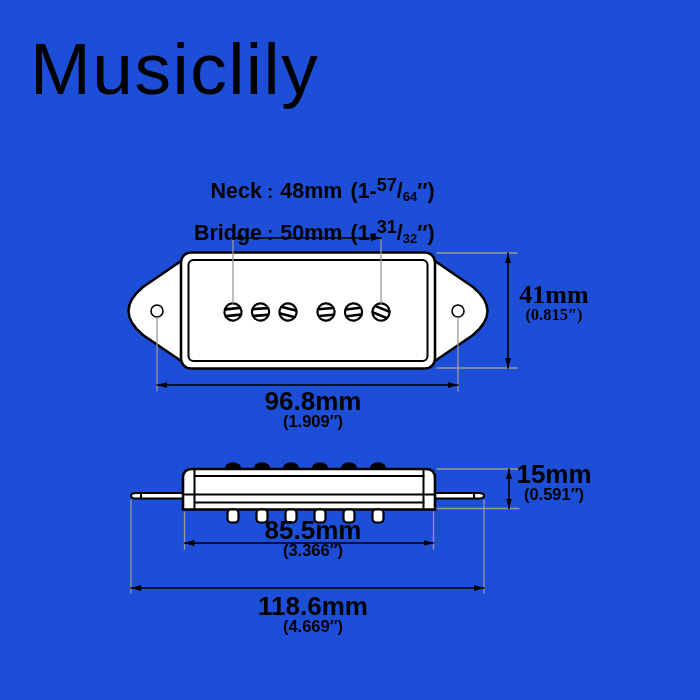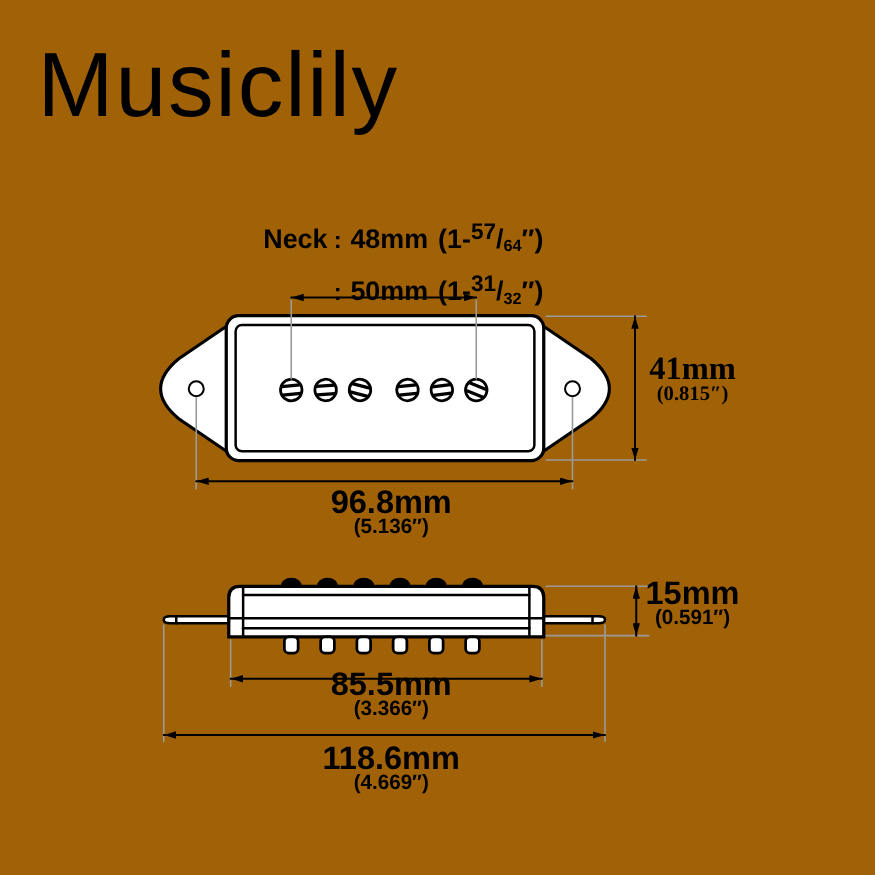--- a/index.html
+++ b/index.html
@@ -1,38 +1,38 @@
 <!DOCTYPE html>
 <html><head>
 <meta charset="utf-8">
 <style>
   html,body{margin:0;padding:0;background:#fff;}
   #canvas{
-    position:relative;width:700px;height:700px;background:#a16207;
+    position:relative;width:700px;height:700px;background:#1d4ed8;
     font-family:"Liberation Sans","DejaVu Sans",sans-serif;color:#000;overflow:hidden;
   }
   #drawing{position:absolute;left:0;top:0;}
   .logo{
     position:absolute;left:30px;top:31px;font-size:73px;font-weight:400;
     letter-spacing:1.5px;line-height:1.05;color:#000;white-space:nowrap;
   }
   .spec-block{position:absolute;left:150px;top:170px;font-size:21.5px;font-weight:bold;}
   .spec-row{display:flex;align-items:baseline;line-height:31px;white-space:nowrap;justify-content:flex-end;}
   .spec-label{display:inline-block;width:112px;text-align:right;}
   .spec-colon{margin:0 7px 0 5px;font-size:19px;}
   .spec-frac{margin-left:8px;}
   .spec-frac sup{font-size:18px;vertical-align:7px;letter-spacing:0;}
   .spec-frac sub{font-size:13px;vertical-align:-3px;}
   .dim-text{position:absolute;text-align:center;font-weight:bold;white-space:nowrap;}
   .dim-mm{font-size:26px;line-height:22px;}
   .dim-inch{font-size:16.5px;line-height:18px;}
   .dim-41{left:512px;top:284px;width:84px;font-family:Liberation Serif, serif;}
   .dim-968{left:243px;top:390px;width:140px;}
   .dim-15{left:512px;top:463px;width:84px;}
-  .dim-855{left:243px;top:536px;width:140px;}
+  .dim-855{left:243px;top:519px;width:140px;}
   .dim-1186{left:243px;top:595px;width:140px;}
 </style>
 </head>
 <body>
 
 <div id="canvas">
 
   <svg id="drawing" width="700" height="700" viewBox="0 0 700 700">
     <defs>
       <marker id="ah" refX="10" refY="3" markerWidth="10" markerHeight="6" orient="auto-start-reverse" markerUnits="userSpaceOnUse">
@@ -160,34 +160,35 @@
   <div class="logo">Musiclily</div>
 
   <div class="spec-block">
     <div class="spec-row">
       <span class="spec-label">Neck</span>
         <span class="spec-colon">:</span>
         <span class="spec-value">48mm</span>
         <span class="spec-frac"><span>(1-</span><sup>57</sup><span>/</span><sub>64</sub><span>″)</span></span>
     </div>
     <div class="spec-row">
+      <span class="spec-label">Bridge</span>
         <span class="spec-colon">:</span>
         <span class="spec-value">50mm</span>
         <span class="spec-frac"><span>(1-</span><sup>31</sup><span>/</span><sub>32</sub><span>″)</span></span>
     </div>
   </div>
 
   <div class="dim-text dim-41">
     <div class="dim-mm">41mm</div>
     <div class="dim-inch">(0.815″)</div>
   </div>
 
   <div class="dim-text dim-968">
     <div class="dim-mm">96.8mm</div>
-    <div class="dim-inch">(5.136″)</div>
+    <div class="dim-inch">(1.909″)</div>
   </div>
 
   <div class="dim-text dim-15">
     <div class="dim-mm">15mm</div>
     <div class="dim-inch">(0.591″)</div>
   </div>
 
   <div class="dim-text dim-855">
     <div class="dim-mm">85.5mm</div>
     <div class="dim-inch">(3.366″)</div>

